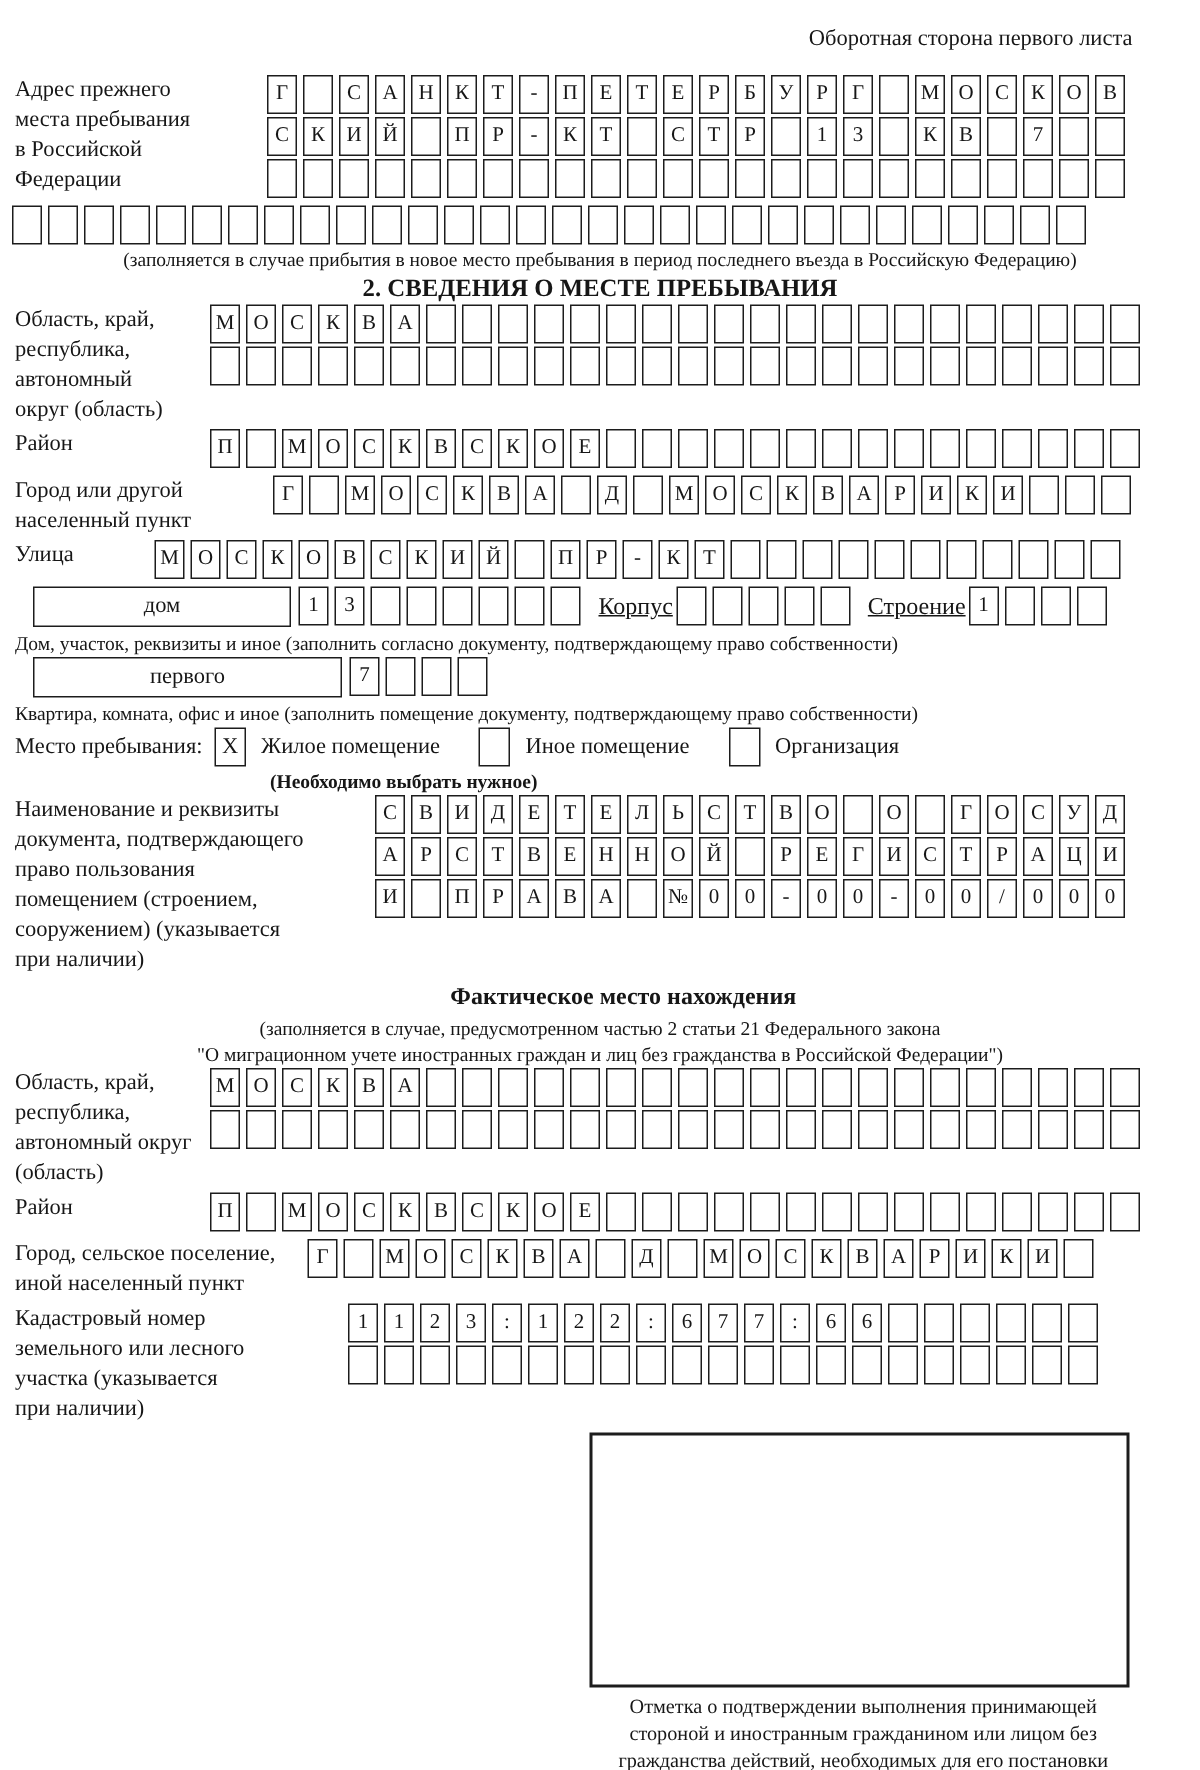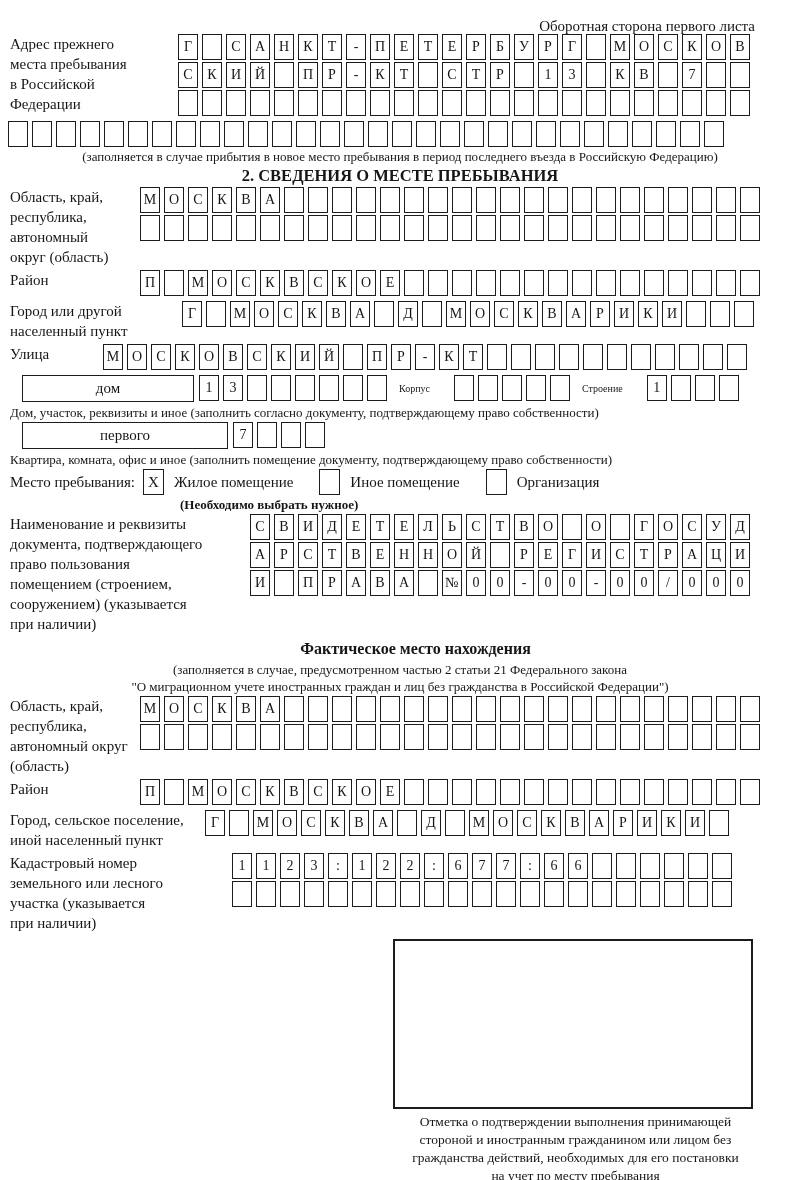--- a/index.html
+++ b/index.html
@@ -18,34 +18,34 @@
   .cellrow{display:flex;flex:none;margin-bottom:2px;}
   .cell{
     flex:none;width:20px;height:26px;box-sizing:border-box;
     border:1.5px solid #1c1c1c;margin-right:4px;background:#fff;
     display:flex;align-items:center;justify-content:center;
     font-size:14px;line-height:1;
   }
   .w168{width:168px;} .w130{width:130px;} .w172{width:172px;} .w93{width:93px;}
   .w240{width:240px;} .w195{width:195px;} .w222{width:222px;}
 
-  .mt16{}
+  .mt16{margin-top:16px;}
   .note{font-size:13px;line-height:16px;margin:0 10px 1px 10px;}
   .note.center{text-align:center;}
   .sec-title{font-size:16.5px;font-weight:bold;text-align:center;margin:2px 0 2px 0;line-height:18px;}
   .sub-title{font-size:16px;font-weight:bold;text-align:center;margin:6px 0 4px 0;line-height:18px;padding-left:31px;}
 
   .domrow{display:flex;align-items:flex-start;margin:0 11px 2px 22px;}
   .widebox{
     flex:none;box-sizing:border-box;border:1.5px solid #1c1c1c;height:27px;
     display:flex;align-items:center;justify-content:center;font-size:15px;margin-right:5px;
   }
   .dombox{width:172px;}
   .kvbox{width:206px;}
-  .inline-label{font-size:10px;line-height:27px;flex:none;padding:0 24px 0 8px;}
+  .inline-label{font-size:16px;line-height:27px;flex:none;padding:0 2px 0 8px;text-decoration:underline;}
 
   .mesto-row{display:flex;align-items:center;margin:1px 0 2px 10px;font-size:15px;}
   .mesto-row .mlabel{flex:none;}
   .chk{
     flex:none;width:21px;height:26px;box-sizing:border-box;border:1.5px solid #1c1c1c;
     margin:0 10px 0 8px;display:flex;align-items:center;justify-content:center;font-size:15px;
   }
   .opt{flex:none;margin-right:18px;}
   .note-indent{margin-left:180px;font-weight:bold;}
 

